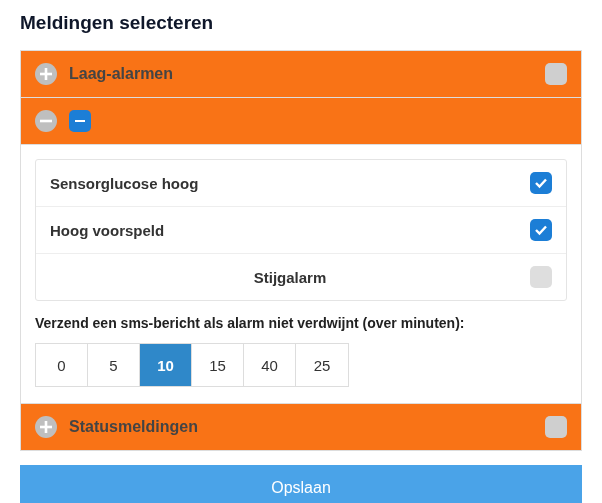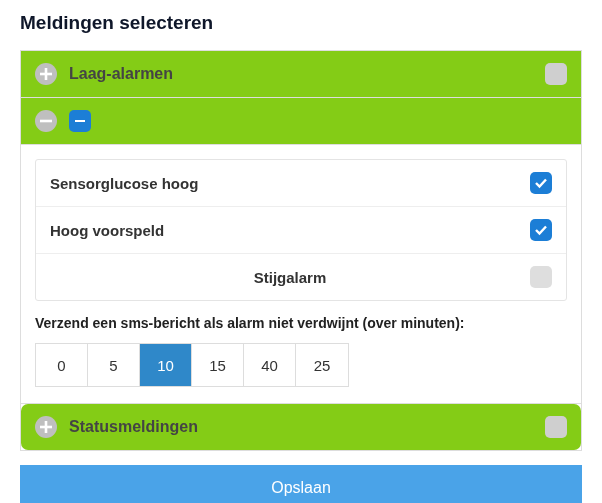--- a/index.html
+++ b/index.html
@@ -16,25 +16,25 @@
     font-weight: bold;
     color: #0f172a;
     margin-bottom: 16px;
   }
   .accordion {
     border: 1px solid #ddd;
   }
   .section-header {
     display: flex;
     align-items: center;
-    background: #84cc16;
+    background: #f97316;
     padding: 12px 14px;
     border-bottom: 1px solid #ddd;
   }
-  .section-header:last-of-type { border-bottom: none; border-radius: 7px; }
+  .section-header:last-of-type { border-bottom: none; }
   .section-title {
     font-size: 16px;
     font-weight: bold;
     color: #444;
     flex: 1;
   }
   .toggle-icon {
     width: 22px;
     height: 22px;
     margin-right: 12px;
@@ -111,21 +111,21 @@
     justify-content: center;
     font-size: 15px;
     color: #333;
     border-right: 1px solid #ddd;
     background: #fff;
   }
   .minute-cell:last-child { border-right: none; }
   .minute-cell.active {
     background: #2f88c9;
     color: #fff;
-    font-weight: normal;
+    font-weight: bold;
   }
 
   .save-btn {
     width: 100%;
     margin-top: 14px;
     padding: 14px 0;
     background: #4aa3e8;
     color: #fff;
     font-size: 16px;
     text-align: center;

